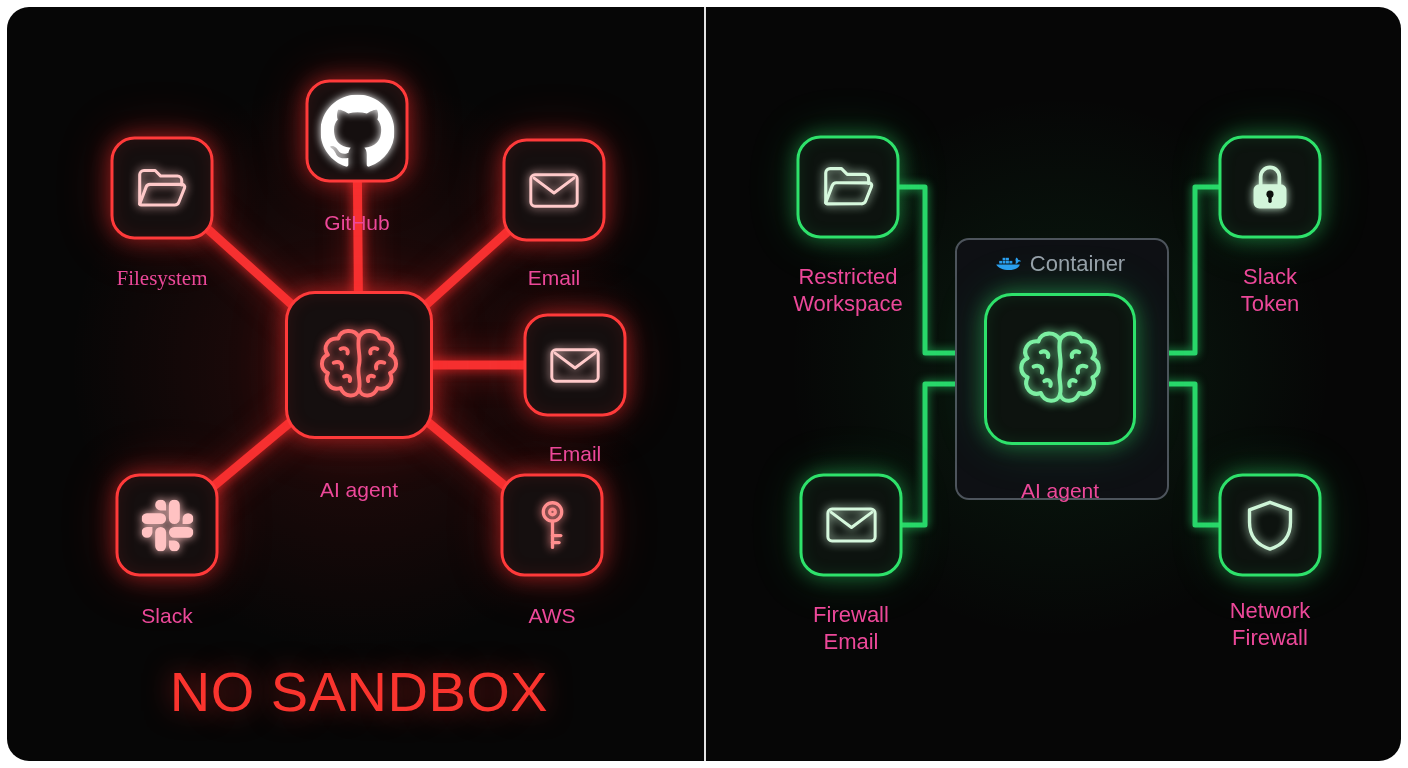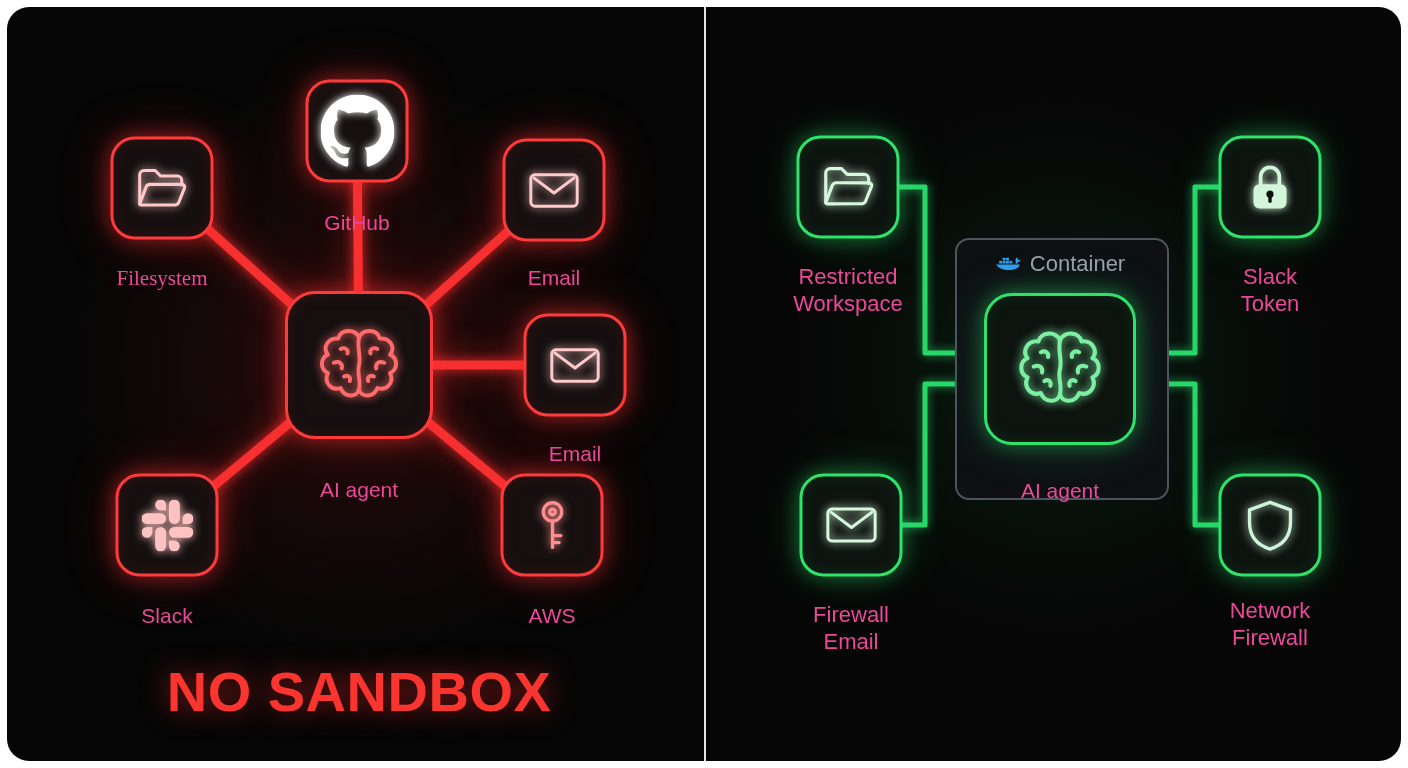--- a/index.html
+++ b/index.html
@@ -36,21 +36,21 @@
 
   .nlabel { position:absolute; transform:translate(-50%,-50%); color:#ec4899; font-size:21px;
             z-index:4; white-space:nowrap; text-align:center;margin-top:23px; }
   .nlabel.two { display:flex; flex-direction:column; line-height:27px; font-size:22px; }
 
   .container-box { position:absolute; left:948px; top:231px; width:210px; height:258px;
     background:#0e1014; border:2px solid #4d545c; border-radius:14px; z-index:2; }
   .container-header { position:absolute; left:948px; top:244px; width:210px; display:flex;
     justify-content:center; align-items:center; gap:9px; color:#98a0aa; font-size:22px; z-index:3; }
 
-  .title { position:absolute; transform:translate(-50%,-50%); font-weight:700; font-size:56px;
+  .title { position:absolute; transform:translate(-50%,-50%); font-weight:400; font-size:56px;
            letter-spacing:.5px; z-index:4; white-space:nowrap; }
   .title.red   { color:#fa342e; text-shadow:0 0 28px rgba(255,50,45,.55); }
   .title.green { color:#1ee058; text-shadow:0 0 28px rgba(35,225,90,.50); }
 </style>
 </head>
 <body>
 
 <svg width="0" height="0" style="position:absolute" aria-hidden="true">
   <defs>
     <symbol id="i-folder" viewBox="0 0 64 56">

